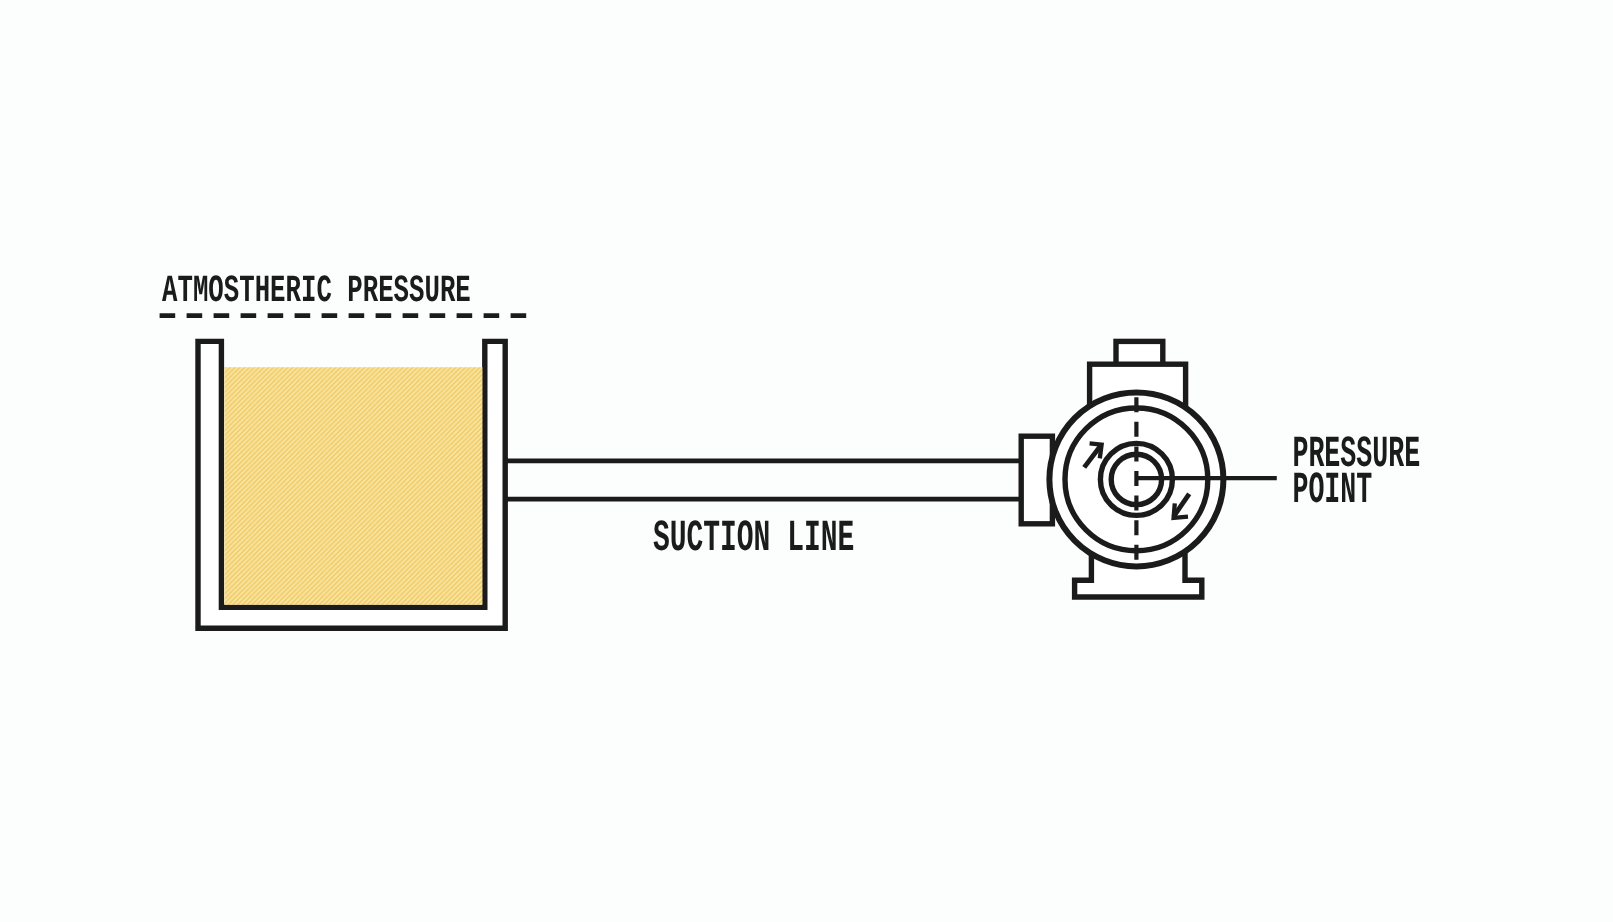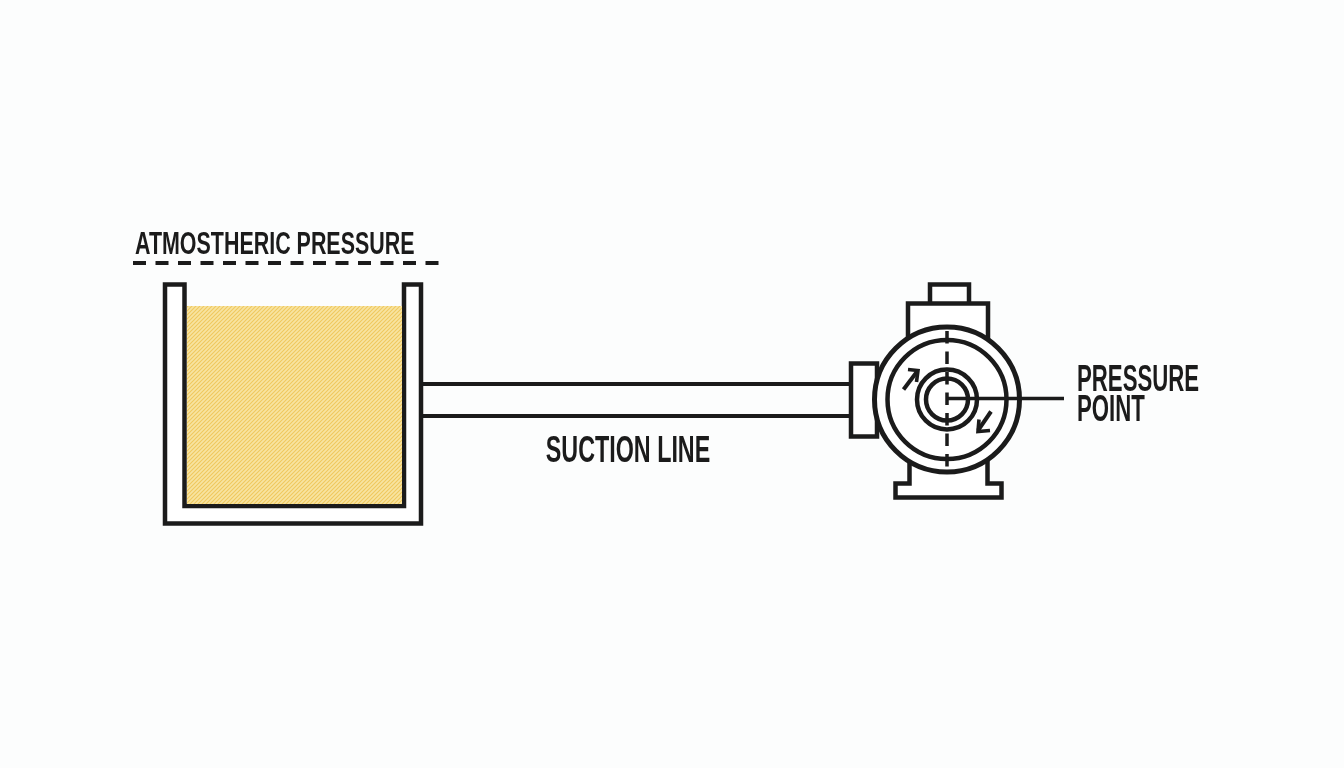--- a/index.html
+++ b/index.html
@@ -8,20 +8,21 @@
     width: 1344px;
     height: 768px;
     overflow: hidden;
     background: var(--background, #fcfdfd);
     font-family: "Liberation Sans", sans-serif;
   }
   .canvas {
     position: relative;
     width: 1344px;
     height: 568px;
+    font-family: Liberation Mono, monospace;
   }
   .diagram-svg {
     position: absolute;
     left: 0;
     top: 0;
   }
   .ink-stroke {
     stroke: var(--ink, #1b1b1b);
     fill: none;
   }

